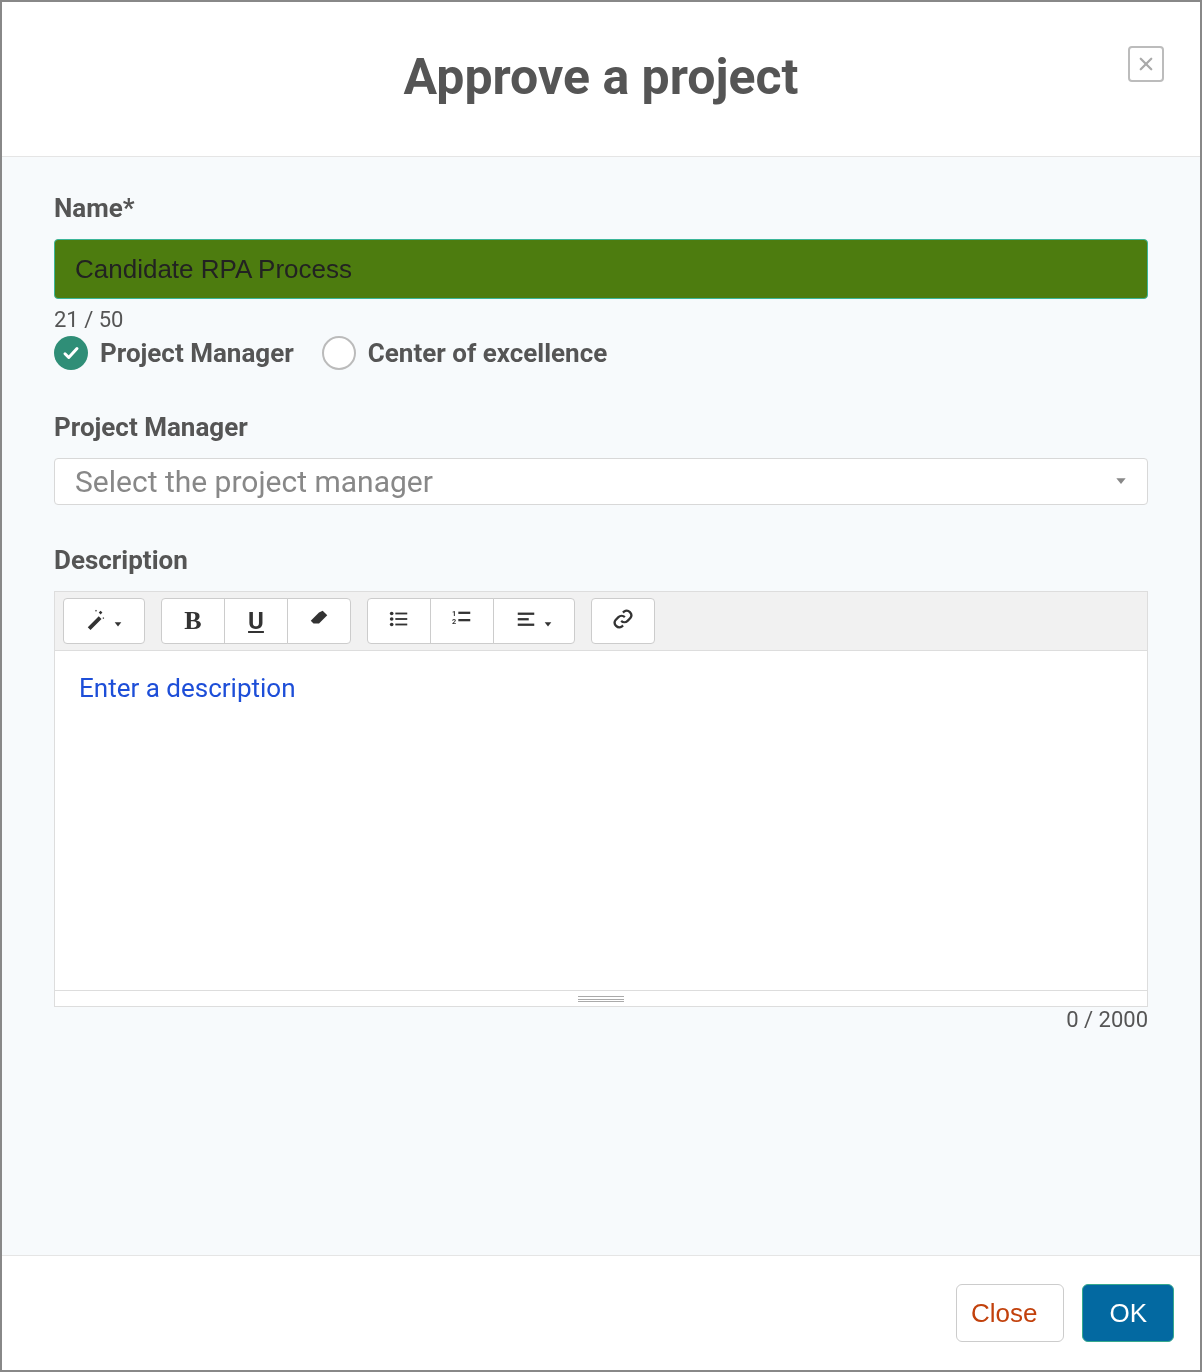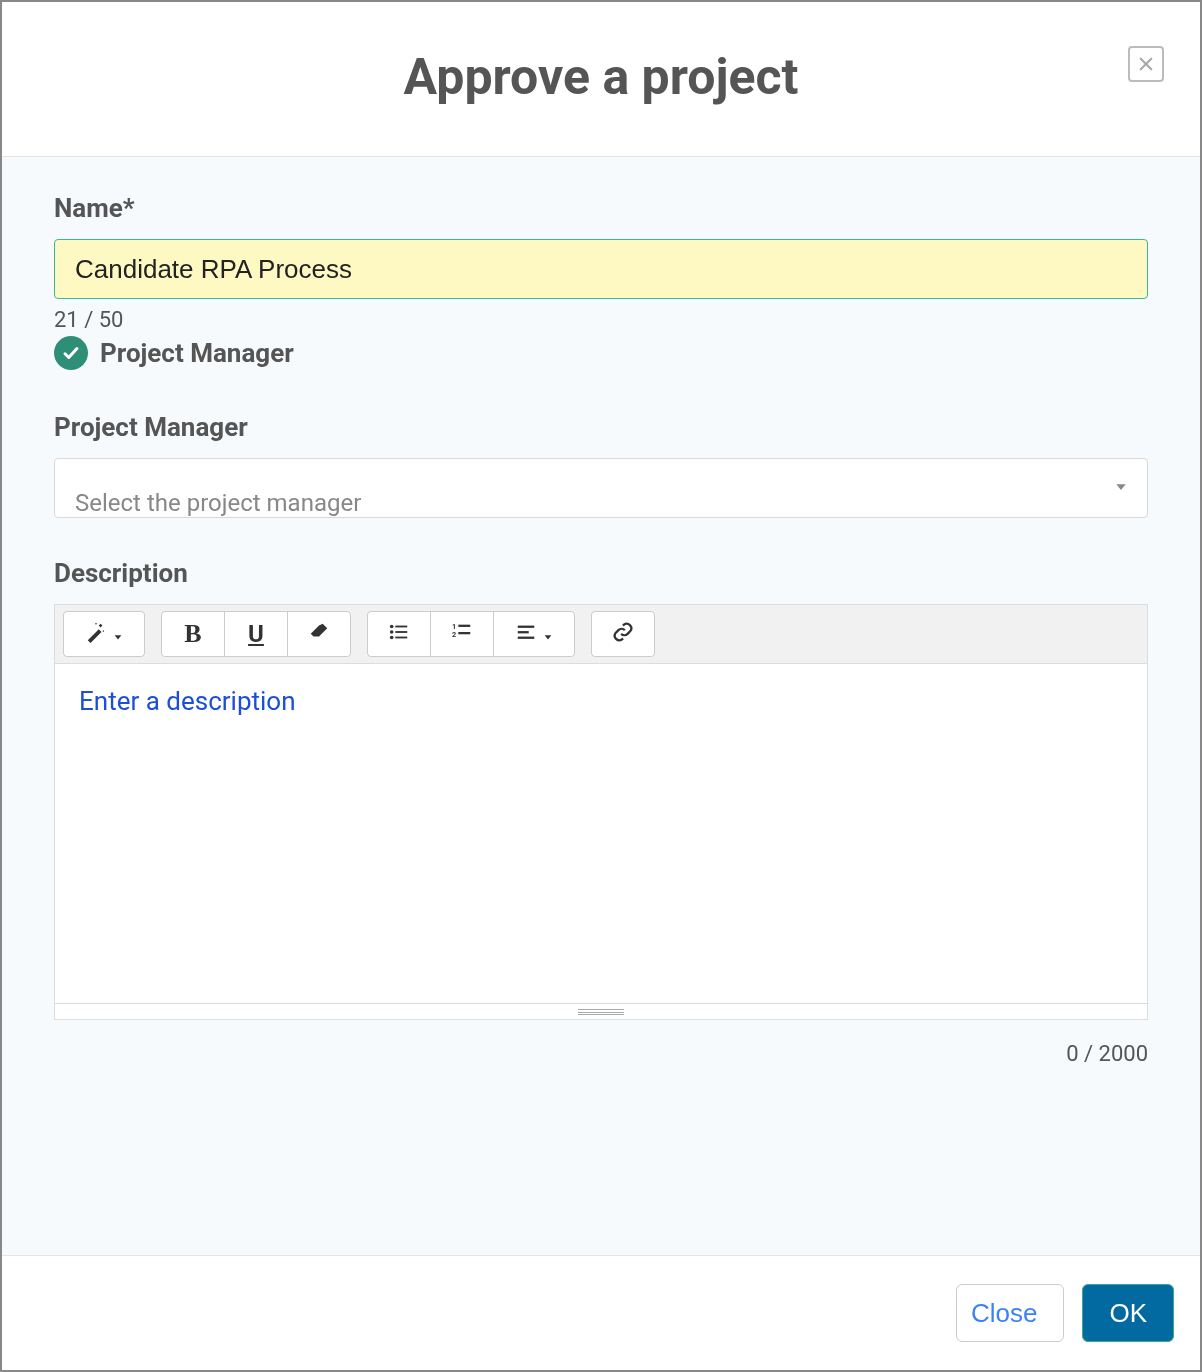--- a/index.html
+++ b/index.html
@@ -53,21 +53,21 @@
   .field-label {
     font-size: 26px;
     font-weight: 700;
     color: #555;
     margin-bottom: 16px;
   }
   .name-input {
     width:100%;
     height:60px;
     border:1px solid #3cb598;
-    background:#fef9c3;
+    background:#4d7c0f;
     border-radius:4px;
     padding: 0 20px;
     font-size:26px;
     color:#222;
     outline:none;
   }
   .counter {
     text-align:left;
     font-size:22px;
     color:#555;
@@ -101,28 +101,28 @@
   .radio-label {
     font-size:26px;font-weight:700;color:#555;
   }
   .select-wrap {
     position:relative;
     width:100%;
     margin-bottom:40px;
   }
   .select-box {
     width:100%;
-    height:60px;
+    height:47px;
     border:1px solid #d8d8d8;
     background:#fff;
     border-radius:4px;
     padding:0 50px 0 20px;
-    font-size:24px;
+    font-size:30px;
     color:#888;
-    display:flex;align-items:flex-end;
+    display:flex;align-items:center;
     cursor:pointer;
   }
   .select-caret {
     position:absolute;right:20px;top:50%;transform:translateY(-50%);
     color:#888;
   }
   .select-caret svg{width:14px;height:14px;}
   .editor-wrap{
     display:flex;flex-direction:column;
   }
@@ -170,34 +170,34 @@
   .resize-grip{
     width:46px;height:6px;
     border-top:1px solid #aaa;
     border-bottom:1px solid #aaa;
     position:relative;
   }
   .resize-grip::after{
     content:"";position:absolute;left:0;right:0;top:2px;border-top:1px solid #aaa;
   }
   .desc-counter{
-    text-align:right;font-size:22px;color:#555;margin-top:21px;
+    text-align:right;font-size:22px;color:#555;margin-top:0;
   }
   .modal-footer{
     border-top:1px solid #e5e5e5;
     background:#fff;
     padding:28px 26px;
     display:flex;justify-content:flex-end;gap:18px;
   }
   .btn{
     height:58px;padding:0 26px;border-radius:6px;font-size:26px;cursor:pointer;
     display:flex;align-items:center;justify-content:center;
   }
   .btn-close{
-    background:#fff;border:1px solid #ccc;color:#3b82f6;padding-left:14px;
+    background:#fff;border:1px solid #ccc;color:#c2410c;padding-left:14px;
   }
   .btn-ok{
     background:#0369a1;border:1px solid #36a98e;color:#fff;min-width:80px;font-weight:500;
   }
 </style>
 </head>
 <body>
 
 <div class="modal">
 
@@ -219,20 +219,24 @@
 
     <div class="radio-row">
       <div class="radio-opt">
         <span class="radio-circle checked">
           <svg viewBox="0 0 24 24" fill="none" stroke="currentColor" stroke-width="4" stroke-linecap="round" stroke-linejoin="round">
               <polyline points="4 13 9 18 20 6"></polyline>
             </svg>
         </span>
         <span class="radio-label">Project Manager</span>
       </div>
+      <div class="radio-opt">
+        <span class="radio-circle unchecked"></span>
+        <span class="radio-label">Center of excellence</span>
+      </div>
     </div>
 
     <div class="field-label">Project Manager</div>
     <div class="select-wrap">
       <div class="select-box">
         <span>Select the project manager</span>
       </div>
       <span class="select-caret">
         <svg viewBox="0 0 24 24" fill="currentColor">
             <polygon points="4,8 20,8 12,18"></polygon>

